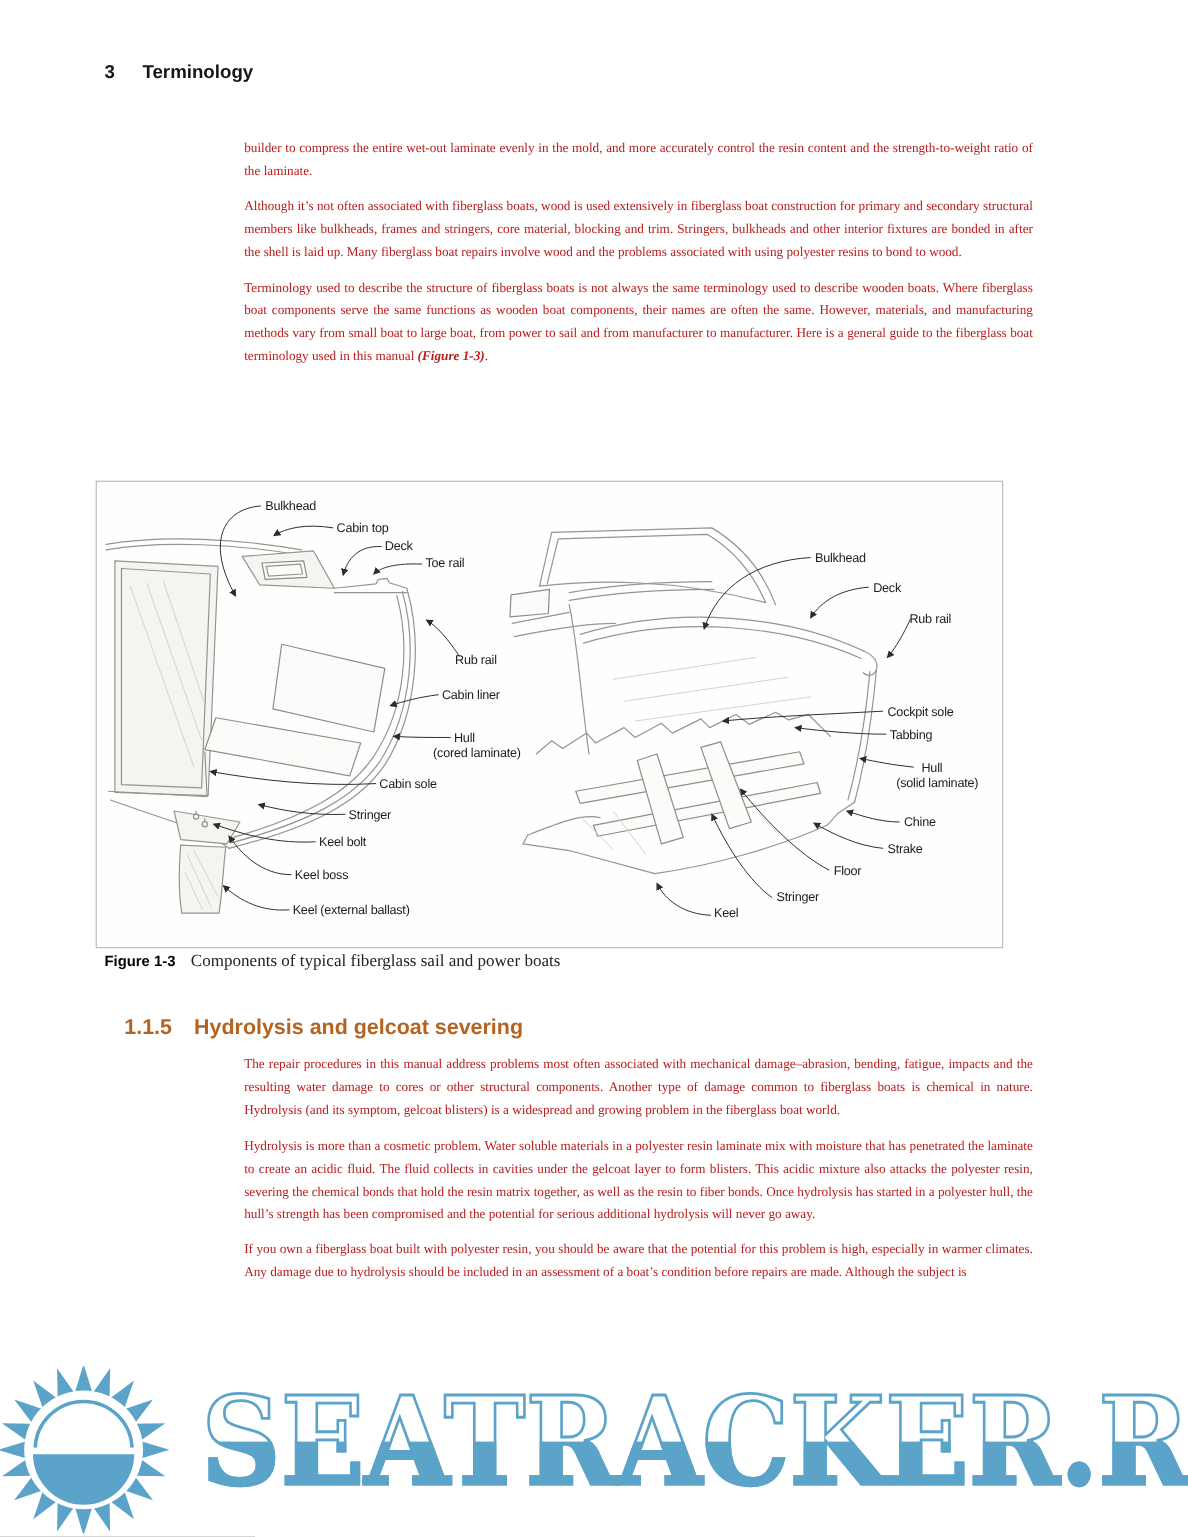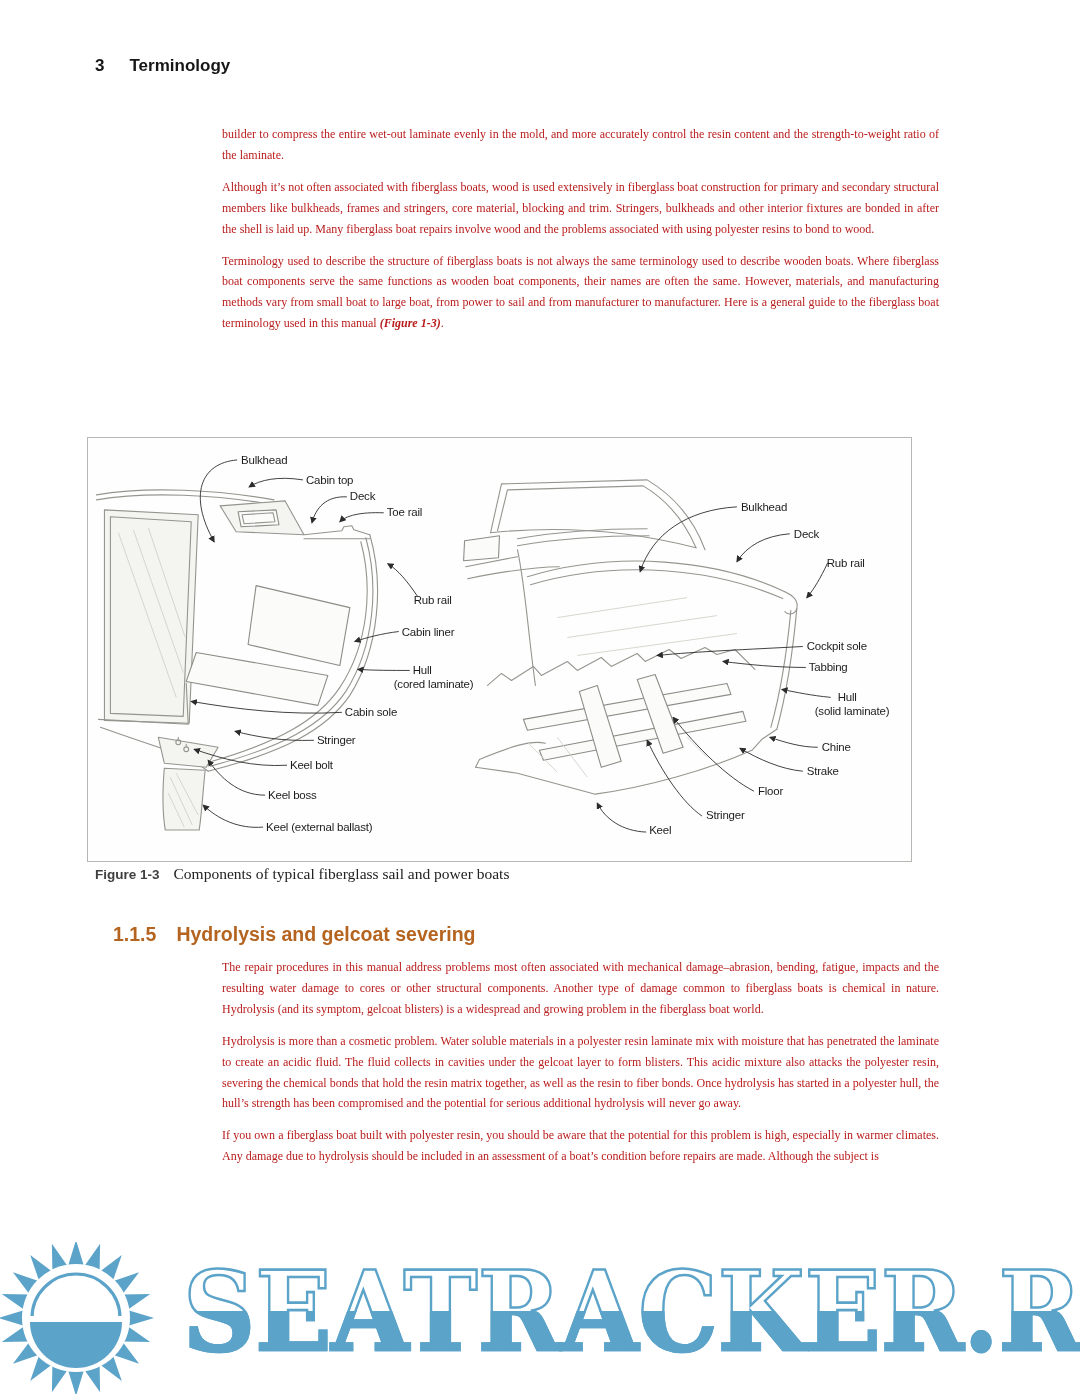--- a/index.html
+++ b/index.html
@@ -15,21 +15,21 @@
 
   .figure-box { position:absolute; left:87px; top:437px; width:825px; height:425px; border:1px solid #b7b7b3; background:#fefefe; }
   .fig-label { font-family:"Liberation Sans", sans-serif; font-size:11.5px; fill:#1c1c1c; letter-spacing:-0.2px; }
   .leader { fill:none; stroke:#2c2c2c; stroke-width:0.9; marker-end:url(#ah); }
   .sk  { fill:none; stroke:#95958f; stroke-width:1.1; stroke-linecap:round; stroke-linejoin:round; }
   .skf { fill:#f4f4f0; stroke:#95958f; stroke-width:1.1; stroke-linejoin:round; }
   .skw { fill:#fbfbf9; stroke:#8d8d87; stroke-width:1.1; stroke-linejoin:round; }
   .hatch { fill:none; stroke:#d2d2ca; stroke-width:0.9; }
 
   .caption { position:absolute; left:95px; top:865px; display:flex; align-items:baseline; gap:14px; }
-  .caption .cap-label { font-family:"Liberation Sans", sans-serif; font-weight:bold; font-size:13.5px; color:#404040; }
+  .caption .cap-label { font-family:"Liberation Sans", sans-serif; font-weight:bold; font-size:13.5px; color:#000000; }
   .caption .cap-text { font-size:15.5px; color:#222; }
 
   .section-heading { position:absolute; left:113px; top:923px; font-family:"Liberation Sans", sans-serif; font-weight:bold; font-size:19.5px; color:var(--accent); display:flex; gap:20px; }
 
   .watermark { position:absolute; left:0; top:1240px; width:1080px; height:157px; pointer-events:none; }
   .sun-svg { position:absolute; left:-4px; top:2px; }
   .wm-text { position:absolute; left:183px; top:6px; white-space:nowrap;
     font-family:"DejaVu Serif", serif; font-weight:bold; font-size:111px; line-height:130px; letter-spacing:0px;
     color:transparent; -webkit-text-stroke:2.6px var(--wm);
     background:linear-gradient(to bottom, rgba(255,255,255,0) 0%, rgba(255,255,255,0) 50%, var(--wm) 50%, var(--wm) 100%);

